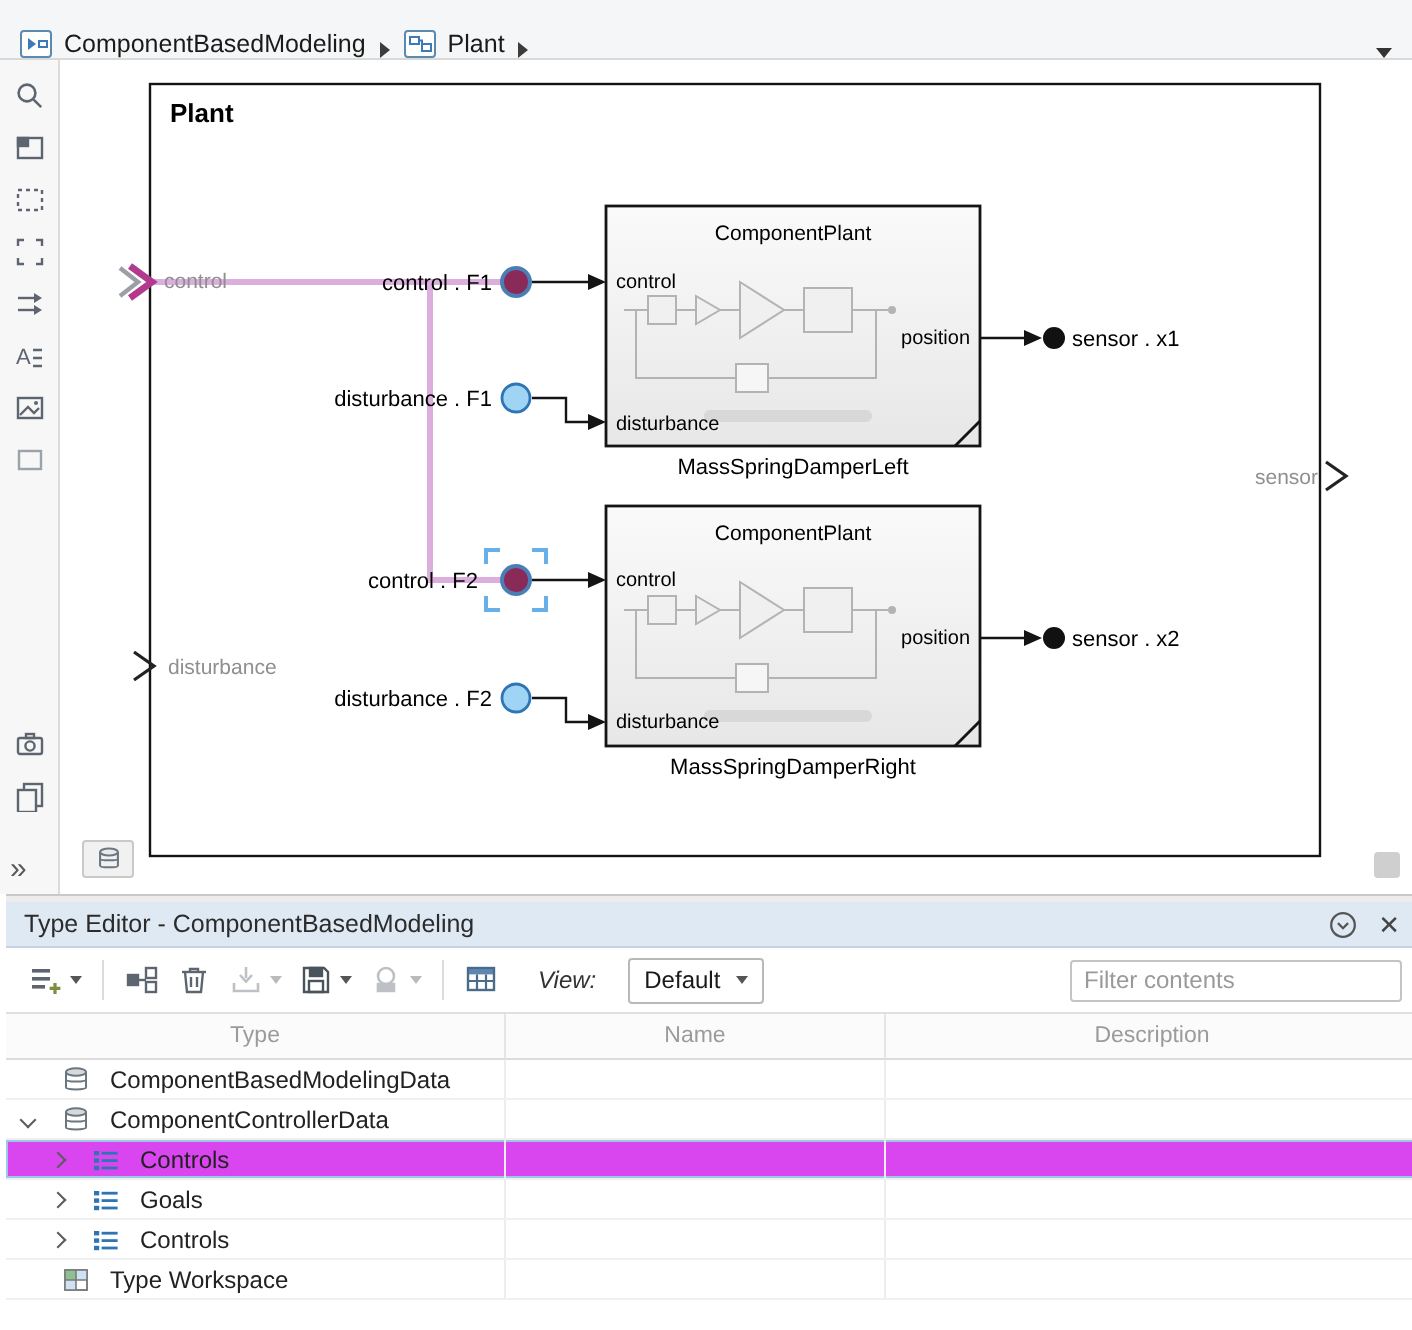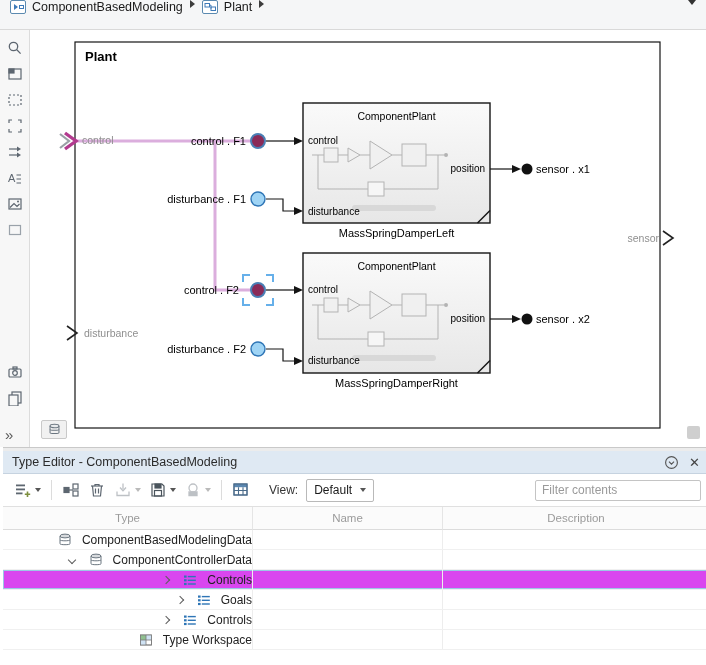--- a/index.html
+++ b/index.html
@@ -1,21 +1,21 @@
 <!DOCTYPE html>
 <html><head>
 <meta charset="utf-8">
 <style>
   html,body{margin:0;padding:0;width:706px;height:665px;overflow:hidden;background:#fff;
     font-family:"Liberation Sans",sans-serif;color:#1a1a1a;}
   .app{position:relative;width:706px;height:665px;font-size:12px;}
 
   
   .breadcrumb{position:absolute;top:0;left:0;width:706px;height:30px;box-sizing:border-box;
-    background:#f5f6f7;border-bottom:1px solid #d9d9d9;display:flex;align-items:flex-start;
+    background:#f5f6f7;border-bottom:1px solid #d9d9d9;display:flex;align-items:flex-end;
     padding:0 10px;gap:7px;}
   .crumb{display:flex;align-items:center;gap:6px;cursor:default;}
   .crumb-label{font-size:12.5px;}
   .tri-right{width:0;height:0;border-left:5px solid #3c3c3c;border-top:4px solid transparent;border-bottom:4px solid transparent;}
   .caret-down{width:0;height:0;border-top:5px solid #333;border-left:4px solid transparent;border-right:4px solid transparent;margin-left:auto;}
 
   
   .main{position:absolute;top:30px;left:0;width:706px;height:417px;display:flex;}
   .palette{position:relative;width:30px;height:417px;background:#f7f7f7;border-right:1px solid #dcdcdc;box-sizing:border-box;
     display:flex;flex-direction:column;align-items:center;padding-top:6px;gap:2px;}
@@ -33,38 +33,38 @@
   .splitter{height:4px;background:#ececec;border-top:1px solid #c9c9c9;box-sizing:border-box;}
   .te-titlebar{height:23px;background:#dfe9f3;border-bottom:1px solid #c6d3e0;display:flex;align-items:center;
     padding:0 9px;font-size:12.5px;color:#2b2b2b;box-sizing:border-box;}
   .te-title-actions{margin-left:auto;display:flex;align-items:center;gap:10px;}
   .close-x{font-size:13px;color:#444;line-height:1;}
   .te-toolbar{height:33px;border-bottom:1px solid #e0e0e0;display:flex;align-items:center;padding:0 8px;gap:2px;box-sizing:border-box;}
   .tb{height:24px;display:flex;align-items:center;padding:0 3px;border-radius:2px;gap:3px;}
   .tb .caret{width:0;height:0;border-top:4px solid #555;border-left:3.5px solid transparent;border-right:3.5px solid transparent;}
   .dis{opacity:.4;}
   .vsep{width:1px;height:20px;background:#dcdcdc;margin:0 5px;}
-  .view-label{margin-left:14px;margin-right:6px;color:#333;}
+  .view-label{margin-left:14px;margin-right:14px;color:#333;font-style:italic;}
   .combo{display:flex;align-items:center;gap:8px;border:1px solid #b9b9b9;border-radius:2px;background:#fff;
     padding:2px 7px;height:17px;}
   .combo .caret{width:0;height:0;border-top:4px solid #555;border-left:3.5px solid transparent;border-right:3.5px solid transparent;}
   .filter-wrap{margin-left:auto;}
   .filter-input{width:152px;height:19px;border:1px solid #c4c4c4;border-radius:2px;padding:0 6px;font-size:12px;
     font-family:"Liberation Sans",sans-serif;color:#3b82f6;}
   .filter-input::placeholder{color:#9a9a9a;}
 
   
   .te-table{position:relative;}
   .trow{display:grid;grid-template-columns:250px 190px 1fr;}
   .thead .cell{height:22px;line-height:22px;text-align:center;color:#9b9b9b;font-size:11.5px;background:#fbfbfb;
     border-bottom:1px solid #dcdcdc;border-right:1px solid #e5e5e5;}
   .trow .cell:last-child{border-right:none;}
   .tbody .trow{height:19px;border-bottom:1px solid #f0f0f0;}
   .tbody .cell{border-right:1px solid #ededed;display:flex;align-items:center;font-size:12px;color:#222;overflow:hidden;}
-  .cell.name{padding-left:4px;gap:10px;justify-content:flex-end;}
+  .cell.name{padding-left:4px;gap:10px;}
   .chev-slot{width:14px;display:flex;align-items:center;justify-content:center;flex:0 0 14px;}
   .indent1 .chev-slot{margin-left:15px;}
   .chev{display:inline-block;width:5px;height:5px;border-right:1.5px solid #5c5c5c;border-bottom:1.5px solid #5c5c5c;}
   .chev.right{transform:rotate(-45deg);}
   .chev.down{transform:rotate(45deg);}
   .trow.selected{background:#d946ef;box-shadow:inset 0 0 0 1px #9cc7e6;}
 </style>
 </head>
 <body>
 

